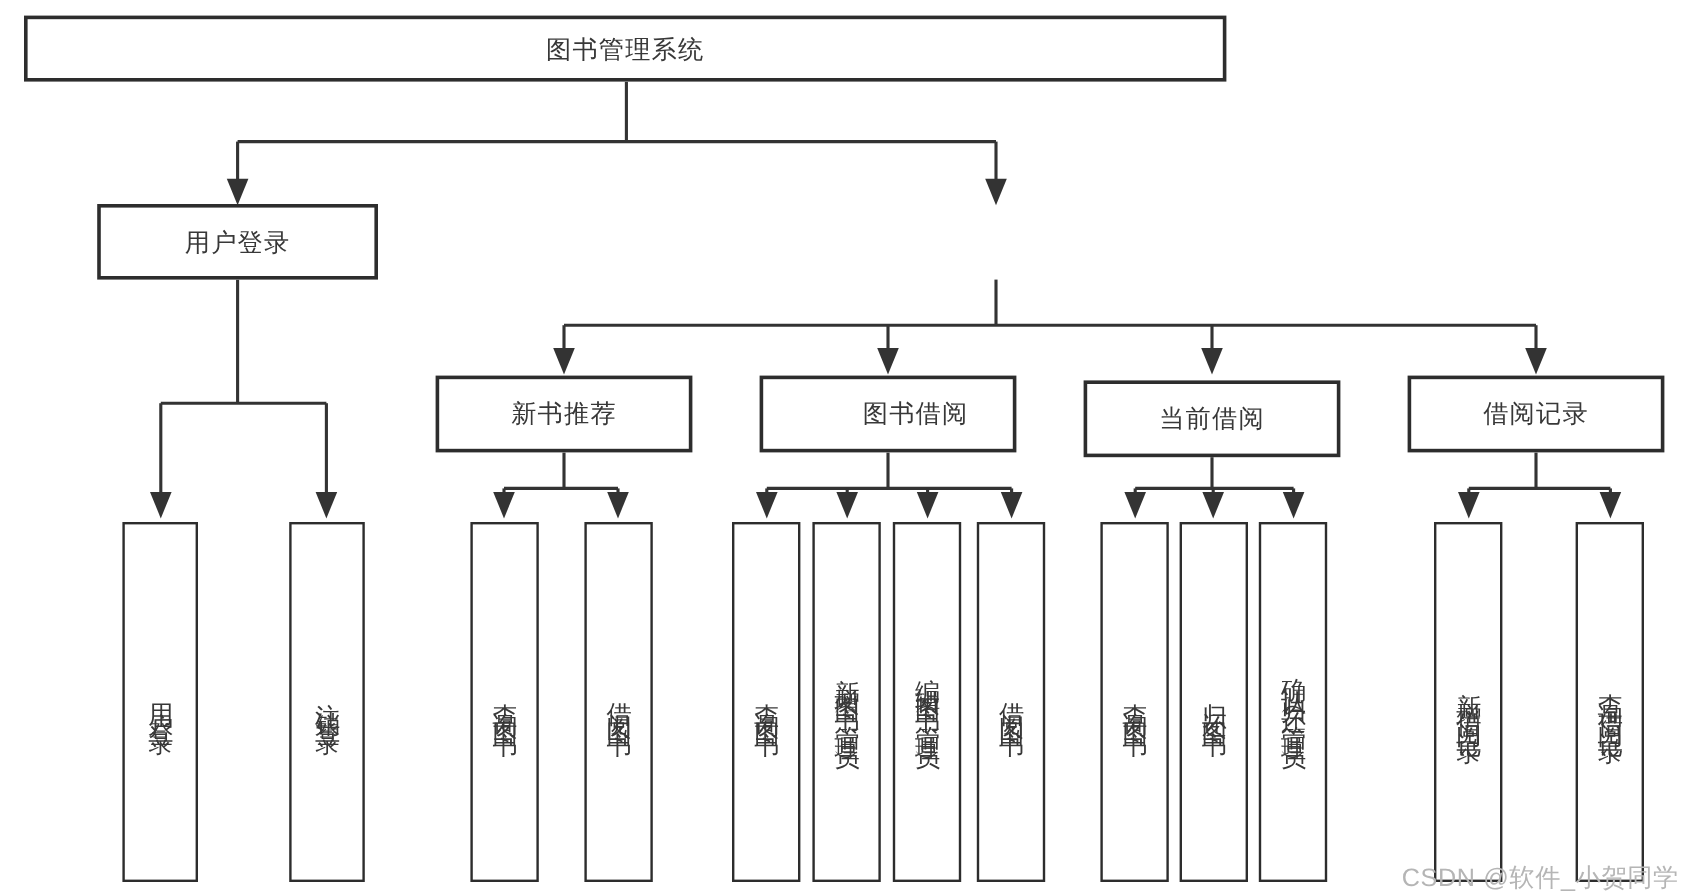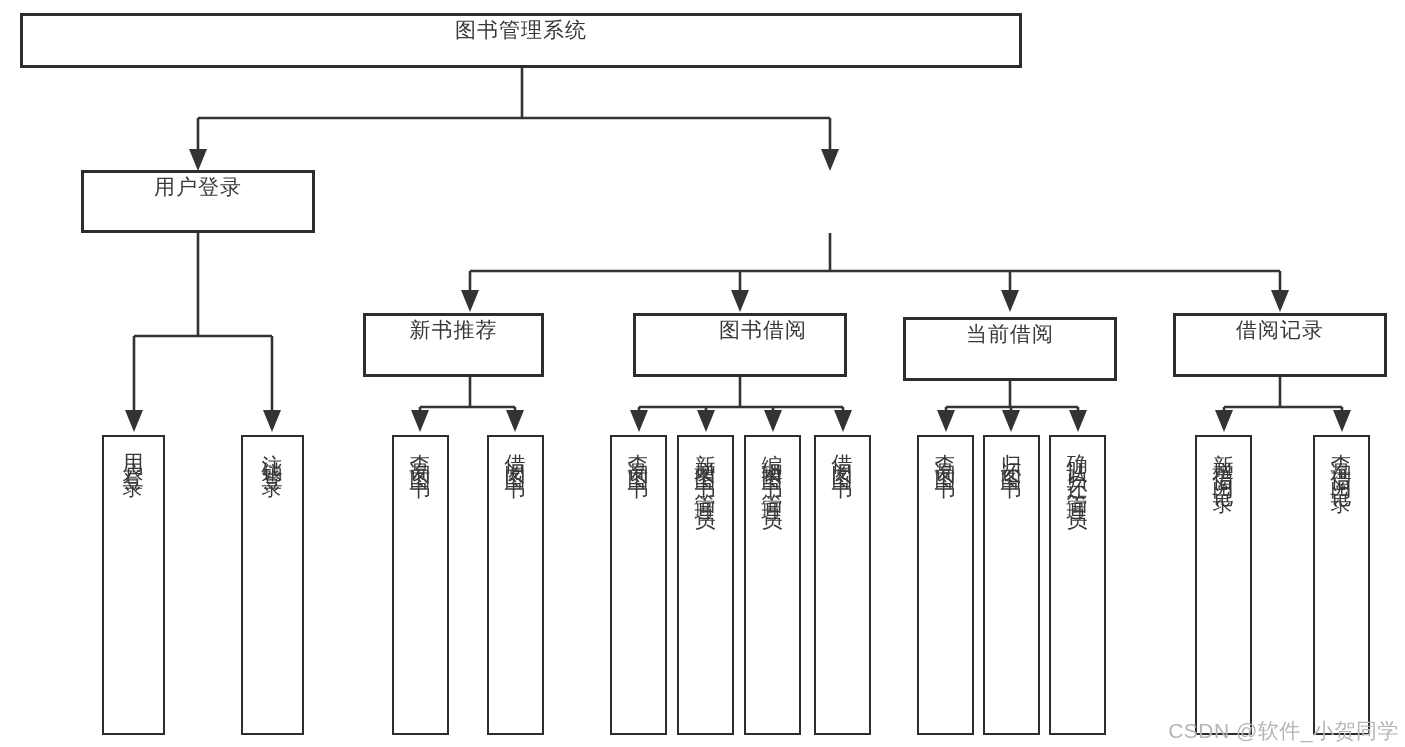--- a/index.html
+++ b/index.html
@@ -19,21 +19,21 @@
     position: absolute;
     left: 0; top: 0;
     width: 1405px; height: 747px;
   }
   .box {
     position: absolute;
     box-sizing: border-box;
     background: #ffffff;
     border: 3px solid #2d2d2d;
     display: flex;
-    align-items: flex-start;
+    align-items: center;
     justify-content: center;
     color: #383838;
   }
   .hbox {
     font-size: 21px;
     letter-spacing: 1px;
   }
   .vbox {
     border-width: 2.5px;
   }
@@ -128,21 +128,21 @@
   </svg>
 
   <div class="box hbox" style="left:20px; top:13px; width:1002px; height:55px;">
     <span>图书管理系统</span>
   </div>
 
   <div class="box hbox" style="left:81px; top:170px; width:234px; height:63px;">
     <span>用户登录</span>
   </div>
 
-  <div class="box hbox" style="left:363px; top:313px; width:181px; height:64px;">
+  <div class="box hbox" style="left:363px; top:313px; width:214px; height:64px;">
     <span>新书推荐</span>
   </div>
   <div class="box hbox" style="left:633px; top:313px; width:214px; height:64px;padding-left:46px;">
     <span>图书借阅</span>
   </div>
   <div class="box hbox" style="left:903px; top:317px; width:214px; height:64px;">
     <span>当前借阅</span>
   </div>
   <div class="box hbox" style="left:1173px; top:313px; width:214px; height:64px;">
     <span>借阅记录</span>

